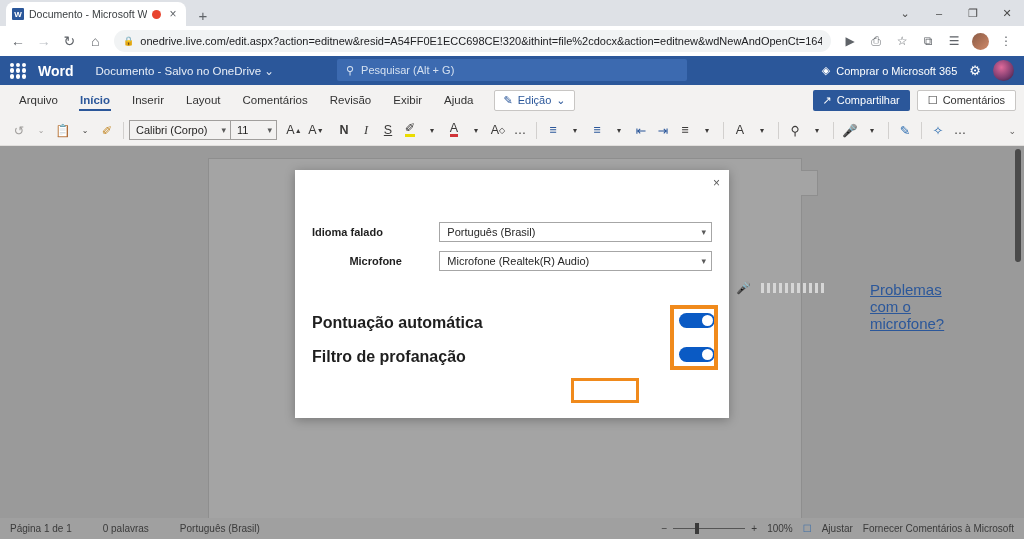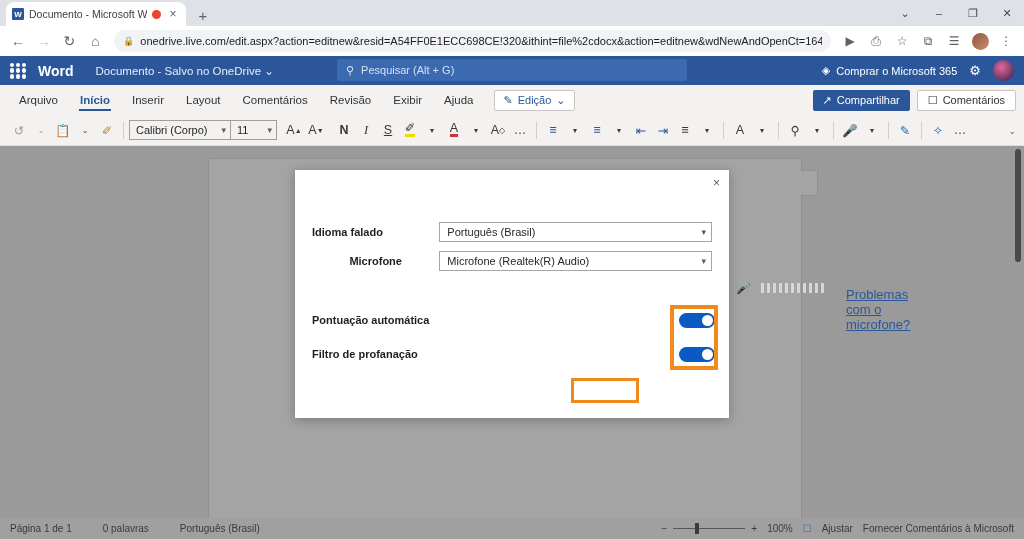--- a/index.html
+++ b/index.html
@@ -244,31 +244,31 @@
 
   .mic-meter-row {
     position: absolute; left: 441px; top: 111px;
     display: flex; align-items: center; gap: 10px;
   }
   .meter-bars { display: flex; gap: 3px; }
   .meter-bars i {
     display: block; width: 3px; height: 10px; background: #d6d6d6;
   }
   .mic-help-link {
-    position: absolute; left: 551px; top: 111px;
-    font-size: 13px; color: #2b579a; text-decoration: underline; margin-top: 6px;
+    position: absolute; left: 575px; top: 111px;
+    font-size: 15px; color: #2b579a; text-decoration: underline;
   }
 
   .toggle-row {
     position: absolute; left: 17px; display: flex; align-items: center;
   }
   .row-punct { top: 144px; }
   .row-filter { top: 178px; }
   .toggle-label {
-    font-size: 11px; font-weight: bold; color: #1f1f1f;
+    font-size: 16px; font-weight: bold; color: #1f1f1f;
   }
   .switch {
     position: absolute; width: 36px; height: 15px; border-radius: 8px;
     background: #0a5ac4;
   }
   .switch i {
     position: absolute; right: 2px; top: 2px; width: 11px; height: 11px;
     border-radius: 50%; background: #ffffff; display: block;
   }
   .sw-punct { left: 679px; top: 313px; }

